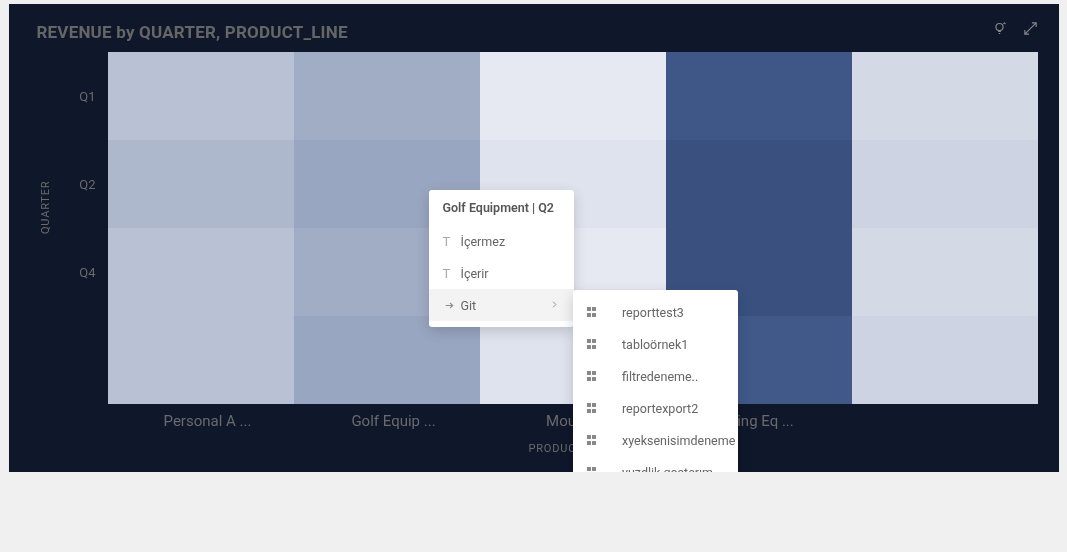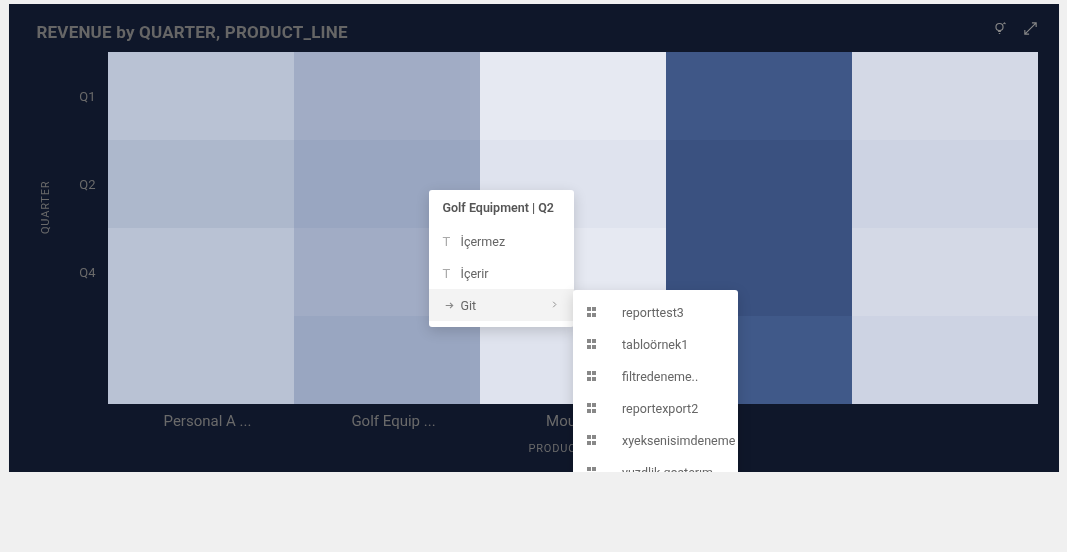--- a/index.html
+++ b/index.html
@@ -77,20 +77,21 @@
         <div class="cell" style="background: rgb(223, 227, 238);"></div>
         <div class="cell" style="background: rgb(64, 89, 137);"></div>
         <div class="cell" style="background: rgb(205, 211, 227);"></div>
       </div>
   </div>
 
   <div class="x-ticks" id="x-ticks">
       <div class="x-tick">Personal A ...</div>
       <div class="x-tick">Golf Equip ...</div>
       <div class="x-tick">Mounta ...</div>
+      <div class="x-tick">ing Eq ...</div>
     </div>
   <div class="x-title">PRODUCT_LINE</div>
 
   <div class="ctx-menu">
     <div class="ctx-title">Golf Equipment | Q2</div>
     <div id="ctx-items">
         <div class="ctx-item">
           <span class="glyph">T</span>
           <span>İçermez</span>
         </div>

